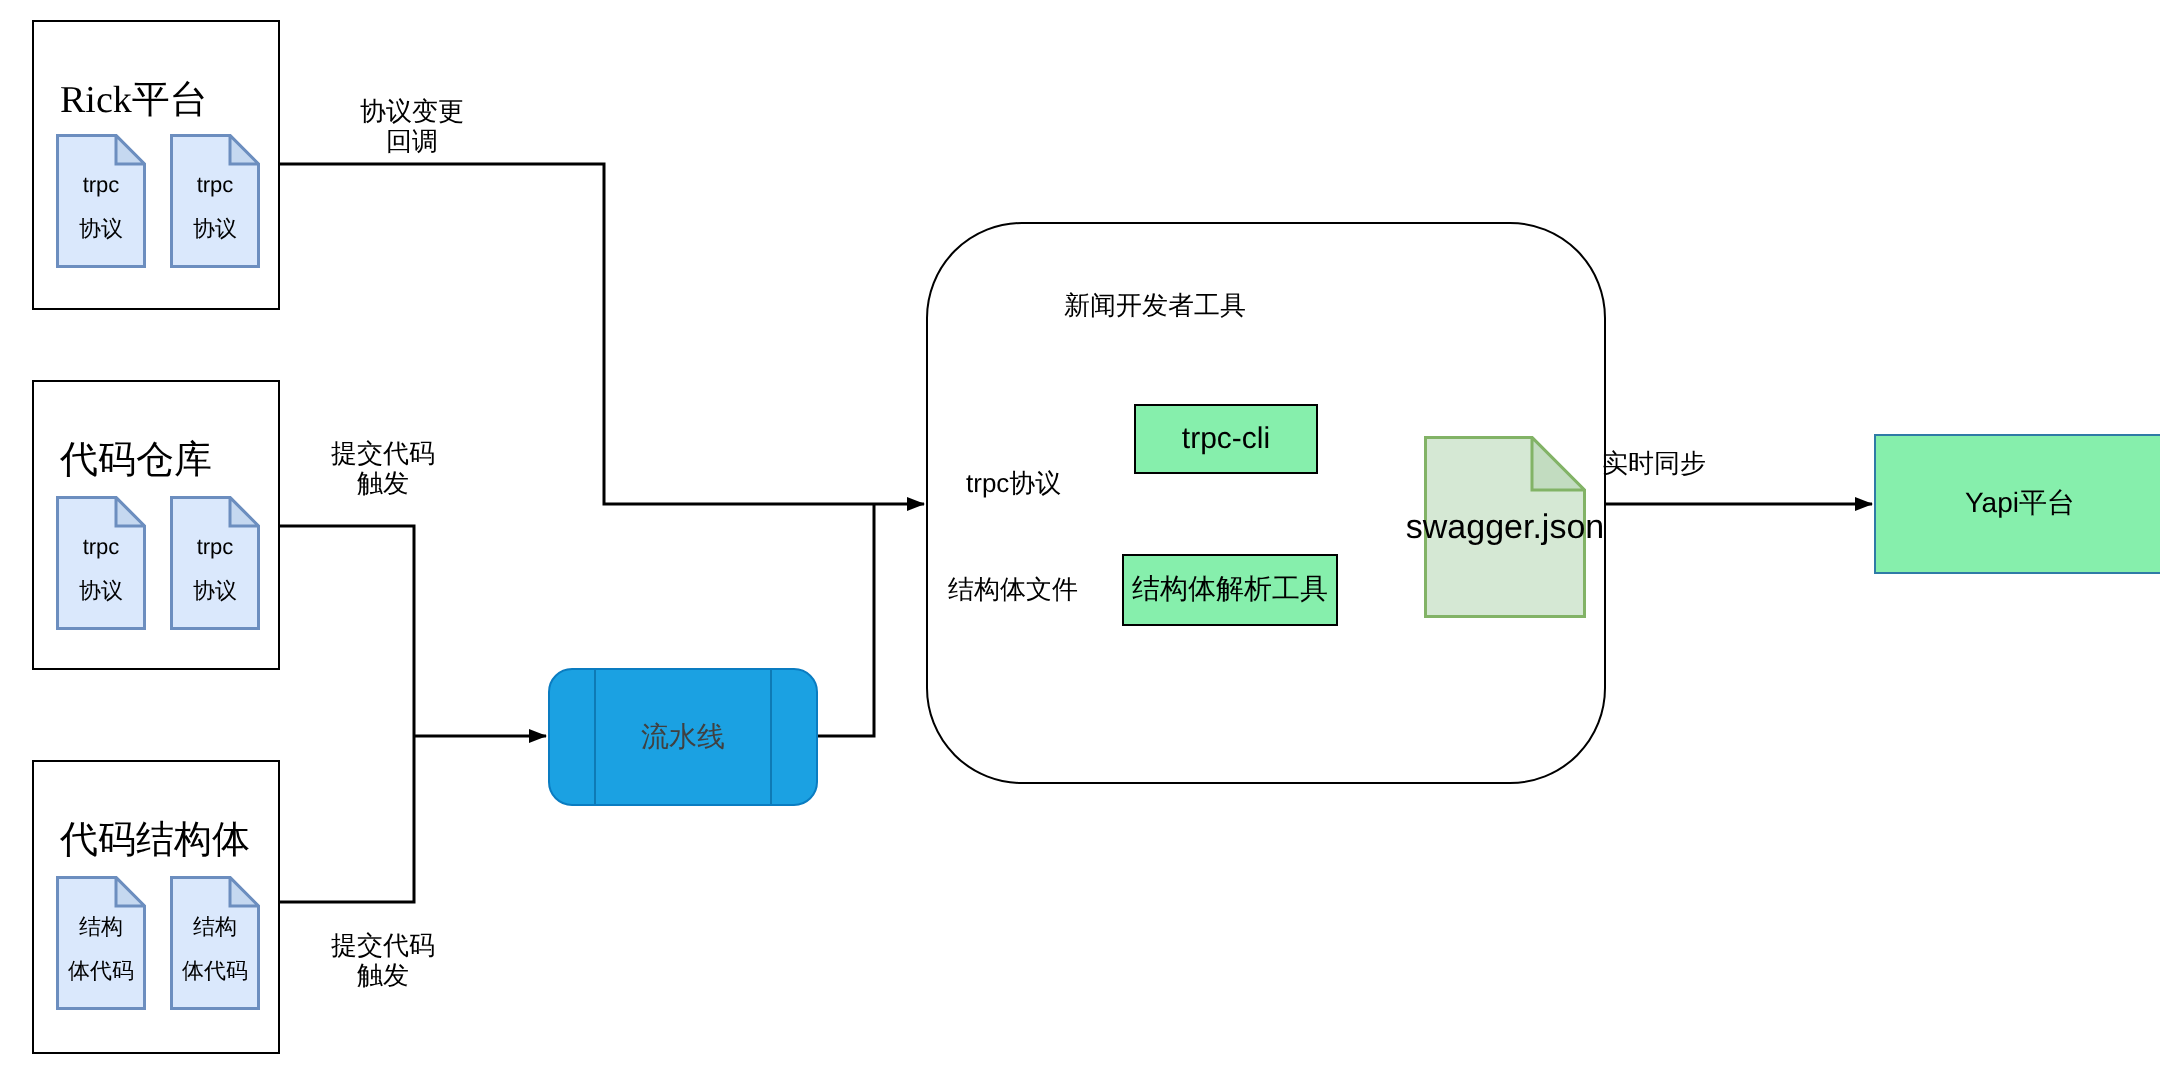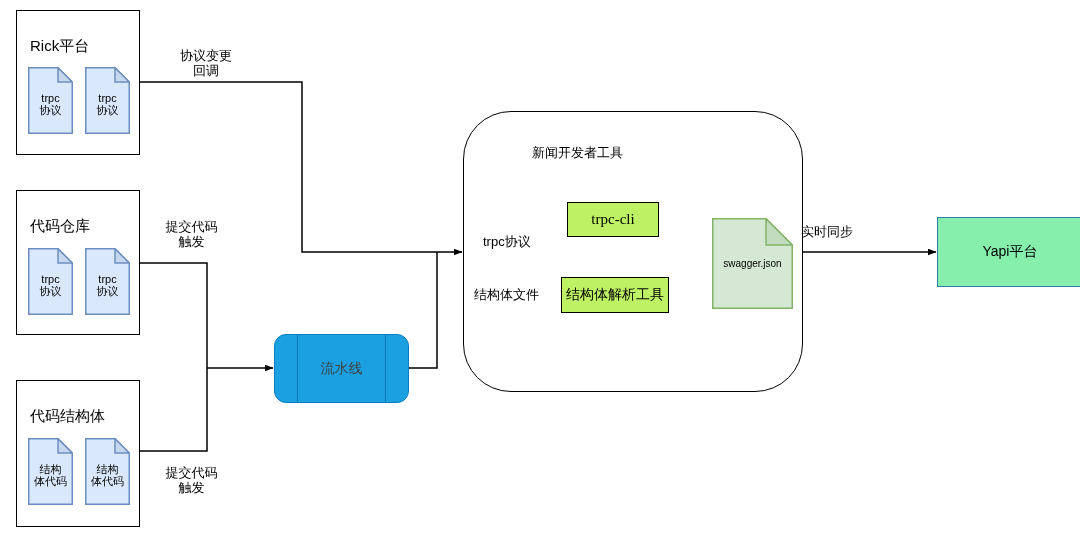--- a/index.html
+++ b/index.html
@@ -15,39 +15,40 @@
   
   .group-box {
     position: absolute;
     background: #ffffff;
     border: 1.6px solid #000000;
   }
   .group-title {
     position: absolute;
     left: 13px;
     top: 26px;
-    font-size: 15px;
-    white-space: nowrap;
+    font-size: 19px;
+    white-space: nowrap;
+    font-family: Liberation Serif, serif;
   }
   
   .doc { position: absolute; }
   .doc svg { position: absolute; left: 0; top: 0; }
   .doc .doc-text {
     position: absolute;
     inset: 0;
     display: flex;
     align-items: center;
     justify-content: center;
     text-align: center;
     font-size: 11px;
-    line-height: 12px;
+    line-height: 22px;
     white-space: pre-line;
     padding-top: 6px;
   }
-  .swagger-doc .doc-text { font-size: 10px; padding-top: 0; }
+  .swagger-doc .doc-text { font-size: 17px; padding-top: 0; }
   
   .pipeline {
     position: absolute;
     left: 274px; top: 334px;
     width: 135px; height: 69px;
     background: #1ba1e2;
     border: 1px solid #0a7cc1;
     border-radius: 12px;
     display: flex;
     align-items: center;
@@ -80,27 +81,26 @@
     margin-left: 31px;
   }
   .io-label {
     position: absolute;
     font-size: 13px;
     line-height: 14px;
     white-space: nowrap;
   }
   .tool-box {
     position: absolute;
-    background: #bef264;
+    background: #86efac;
     border: 1.6px solid #000000;
     display: flex;
     align-items: center;
     justify-content: center;
     white-space: nowrap;
-    font-family: Liberation Serif, serif;
   }
   .tool-cli { left: 103px; top: 90px; width: 92px; height: 35px; font-size: 15px; }
   .tool-parser { left: 97px; top: 165px; width: 108px; height: 36px; font-size: 14px; text-align: right; }
   
   .yapi {
     position: absolute;
     left: 937px; top: 217px;
     width: 146px; height: 70px;
     background: #86efac;
     border: 1.5px solid #2f7ba6;

